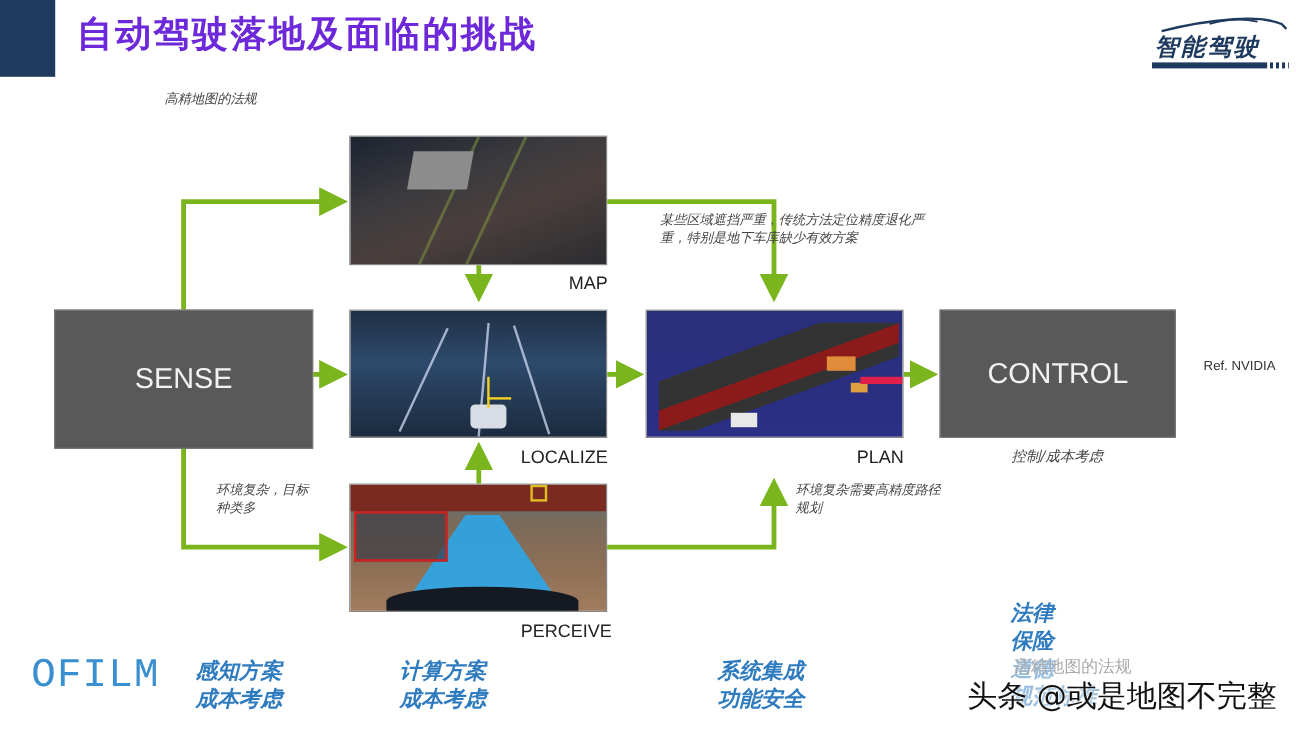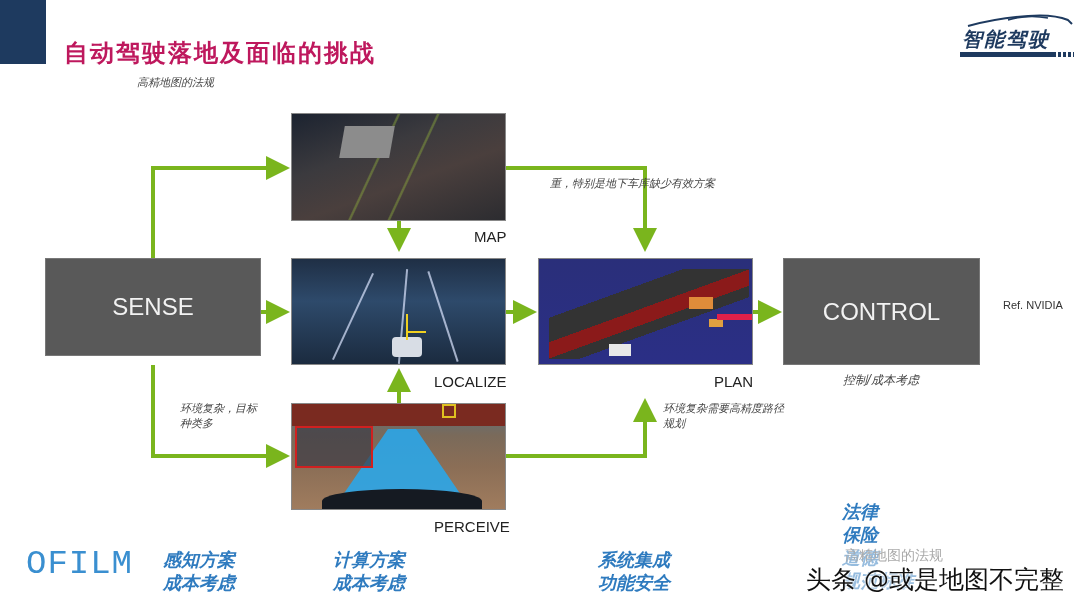--- a/index.html
+++ b/index.html
@@ -1,26 +1,26 @@
 <!DOCTYPE html>
 <html><head>
 <meta charset="utf-8">
 <style>
   * { box-sizing: border-box; margin: 0; padding: 0; }
   html, body { width: 1080px; height: 608px; overflow: hidden; background: #ffffff; }
   body { position: relative; font-family: "DejaVu Sans", sans-serif; }
   .abs { position: absolute; }
   .title-block { left: 0; top: 0; width: 46px; height: 64px; background: #1e3a5f; }
-  .title { left: 64px; top: 8px; font-size: 24px; font-weight: bold; color: #be185d; letter-spacing: 2px; white-space: nowrap; margin-top: 29px; }
+  .title { left: 64px; top: 8px; font-size: 30px; font-weight: bold; color: #6d28d9; letter-spacing: 2px; white-space: nowrap; }
   .logo { left: 958px; top: 12px; width: 118px; height: 52px; }
   .logo-text { position: absolute; left: 4px; top: 14px; font-size: 20px; font-style: italic; font-weight: bold; color: #1e3a5f; letter-spacing: 2px; white-space: nowrap; }
   .logo-bar { position: absolute; left: 2px; top: 40px; width: 96px; height: 5px; background: #1e3a5f; }
   .logo-stripes { position: absolute; left: 100px; top: 40px; width: 16px; height: 5px; background: repeating-linear-gradient(90deg, #1e3a5f 0 3px, transparent 3px 5px); }
   .box { background: #595959; color: #f2f2f2; display: flex; align-items: center; justify-content: center; font-family: "Liberation Sans", sans-serif; font-size: 24px; border: 1px solid #777; }
-  .sense { left: 45px; top: 258px; width: 216px; height: 98px; }
+  .sense { left: 45px; top: 258px; width: 216px; height: 116px; }
   .control { left: 783px; top: 258px; width: 197px; height: 107px; }
   .img { border: 1px solid #888; overflow: hidden; }
   .map-img { left: 291px; top: 113px; width: 215px; height: 108px;
     background:
       linear-gradient(115deg, transparent 0 40%, rgba(140,170,60,0.45) 40.5% 41%, transparent 41.5% 55%, rgba(140,170,60,0.45) 55.5% 56%, transparent 56.5%),
       linear-gradient(160deg, #1c2330 0%, #3b3a3e 35%, #4a3f3d 60%, #2c2c30 100%); }
   .map-bldg { left: 50px; top: 12px; width: 50px; height: 32px; background: #8c8c8c; transform: skewX(-10deg); }
   .localize-img { left: 291px; top: 258px; width: 215px; height: 107px;
     background: linear-gradient(180deg, #1f2f45 0%, #2e4a6b 40%, #1b2b3f 100%); }
   .road-line { background: rgba(220,230,255,0.7); width: 2px; }
@@ -124,20 +124,21 @@
   <div class="abs orange2"></div>
   <div class="abs pinkbar"></div>
   <div class="abs" style="left:70px;top:85px;width:22px;height:12px;background:#e8e8e8;"></div>
 </div>
 <div class="abs label" style="left:714px;top:373px;">PLAN</div>
 
 <div class="abs note" style="left:137px;top:75px;">
   <div>高精地图的法规</div>
 </div>
 <div class="abs note" style="left:550px;top:176px;">
+  <div>某些区域遮挡严重，传统方法定位精度退化严</div>
   <div>重，特别是地下车库缺少有效方案</div>
 </div>
 <div class="abs note" style="left:180px;top:401px;">
   <div>环境复杂，目标</div>
   <div>种类多</div>
 </div>
 <div class="abs note" style="left:663px;top:401px;">
   <div>环境复杂需要高精度路径</div>
   <div>规划</div>
 </div>

